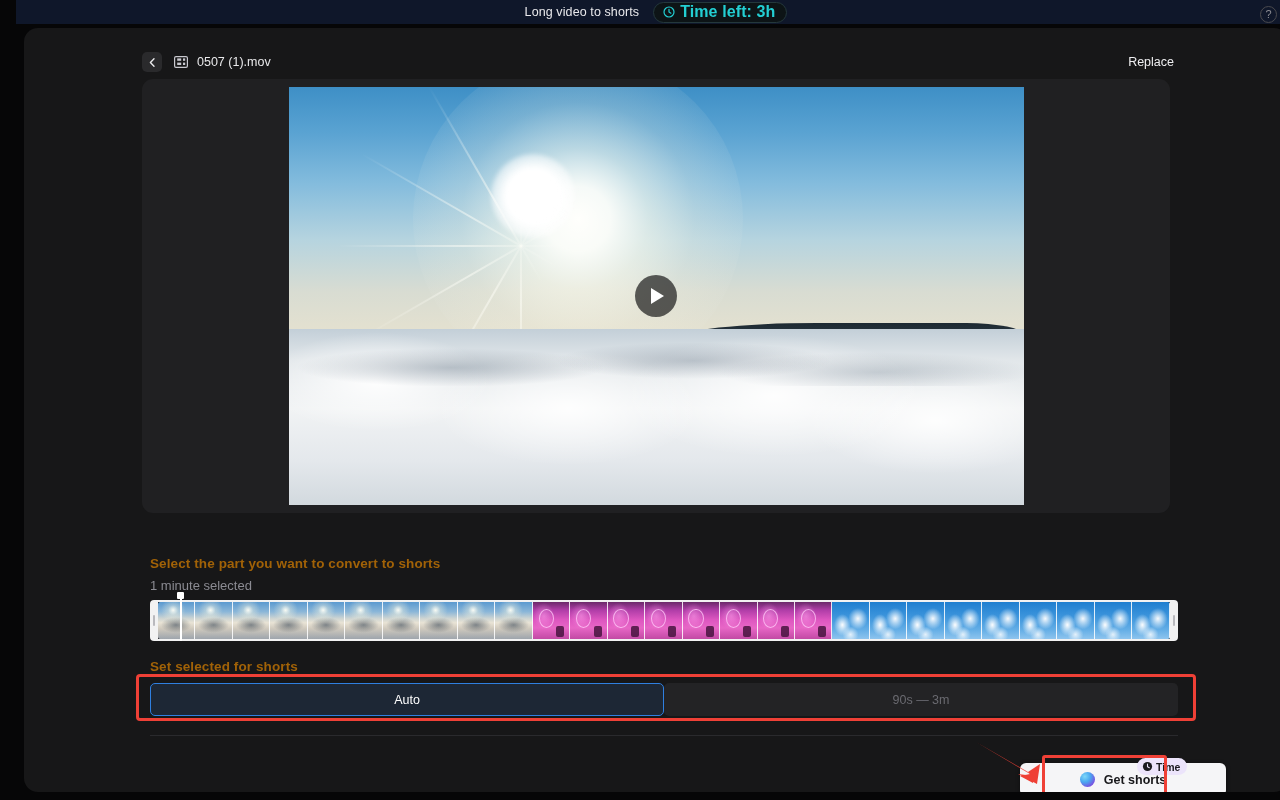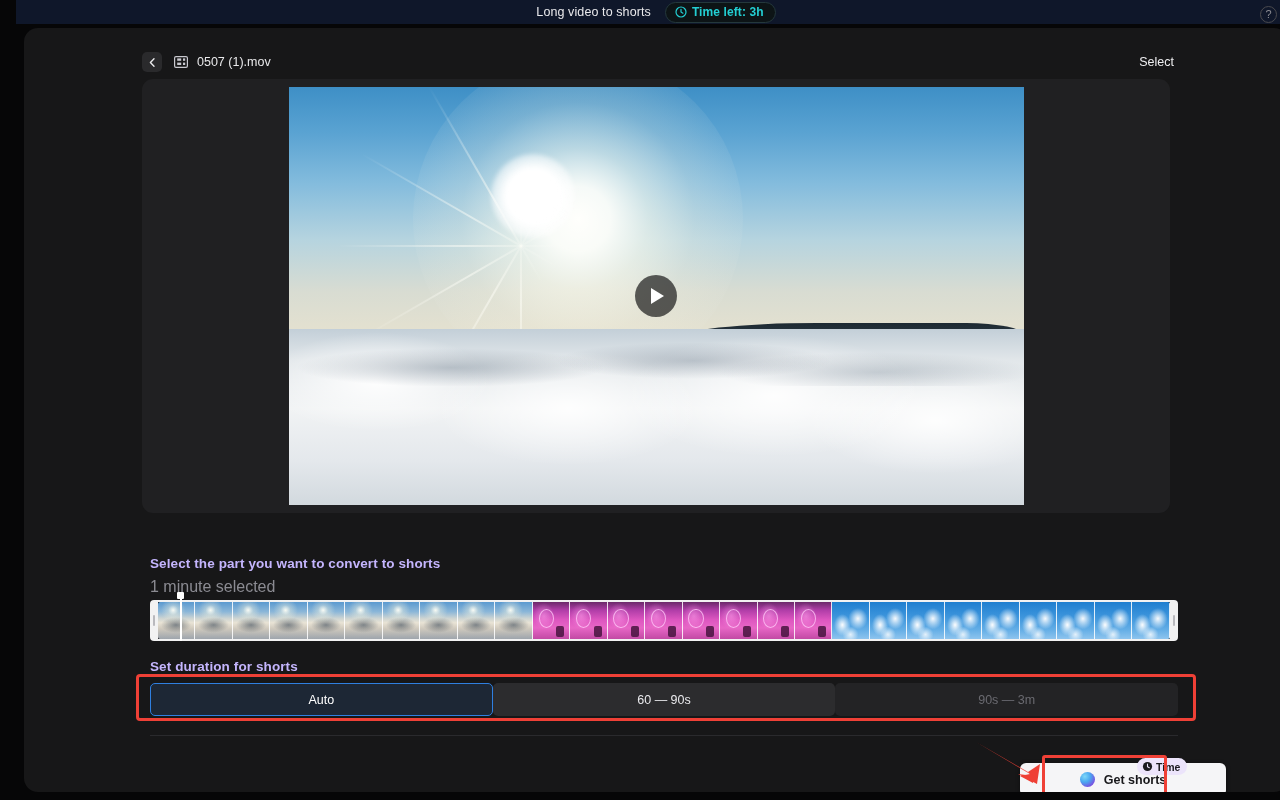--- a/index.html
+++ b/index.html
@@ -33,21 +33,21 @@
     height: 21px;
     padding: 0 11px 0 9px;
     border-radius: 11px;
     border: 1px solid #24383c;
     background: #0d1416;
     display: flex;
     align-items: center;
     gap: 5px;
   }
   .time-pill-text {
-    font-size: 12px;
+    font-size: 16px;
     font-weight: bold;
     color: #23cfd3;
     letter-spacing: .1px;
   }
   .clock-ico { display:block; }
   .help-btn {
     position: absolute;
     right: 19px; top: 6px;
     width: 17px; height: 17px;
     border-radius: 50%;
@@ -186,26 +186,26 @@
   .play-tri {
     width: 0; height: 0; margin-left: 3px;
     border-left: 13px solid #ffffff;
     border-top: 8px solid transparent;
     border-bottom: 8px solid transparent;
   }
 
   
   .sec-title {
     position: absolute;
-    font-size: 13.5px; font-weight: bold; color: #c4b5fd;
+    font-size: 13.5px; font-weight: bold; color: #a16207;
     letter-spacing: .1px;
   }
   .sec-sub {
     position: absolute;
-    font-size: 16px; color: #8b8b92;
+    font-size: 13px; color: #8b8b92;
   }
   #selTitle { left: 126px; top: 528px; }
   #selSub   { left: 126px; top: 550px; }
   #durTitle { left: 126px; top: 631px; }
 
   
   .timeline-wrap {
     position: absolute;
     left: 126px; top: 572px;
     width: 1028px; height: 41px;
@@ -407,21 +407,21 @@
 
     <svg class="film-ico" width="14" height="12" viewBox="0 0 14 12">
       <rect x="0.6" y="0.6" width="12.8" height="10.8" rx="1.4" fill="none" stroke="#c9c9cf" stroke-width="1.2"></rect>
       <rect x="3.2" y="2.4" width="4" height="2.4" fill="#c9c9cf"></rect>
       <rect x="3.2" y="6.6" width="4" height="2.4" fill="#c9c9cf"></rect>
       <rect x="9.0" y="2.4" width="2.2" height="2.4" fill="#c9c9cf"></rect>
       <rect x="9.0" y="6.6" width="2.2" height="2.4" fill="#c9c9cf"></rect>
     </svg>
 
     <span class="file-name">0507 (1).mov</span>
-    <span class="replace-btn">Select</span>
+    <span class="replace-btn">Replace</span>
   </div>
 
   <div class="video-panel">
     <div class="video-frame">
       <div class="vsky"></div>
       <div class="vsun-glow"></div>
       <div class="vray" style="transform:rotate(0deg)"></div>
       <div class="vray" style="transform:rotate(30deg)"></div>
       <div class="vray" style="transform:rotate(60deg)"></div>
       <div class="vray" style="transform:rotate(90deg)"></div>
@@ -472,24 +472,23 @@
         <div class="tl-cell tl-blue" style="width: 3.7037%;"></div>
         <div class="tl-cell tl-blue" style="width: 3.7037%;"></div>
       </div>
     <div class="tl-sel-top"></div>
     <div class="tl-sel-bot"></div>
     <div class="tl-handle-l"></div>
     <div class="tl-handle-r"></div>
     <div class="playhead"></div>
   </div>
 
-  <div class="sec-title" id="durTitle">Set duration for shorts</div>
+  <div class="sec-title" id="durTitle">Set selected for shorts</div>
   <div class="dur-row" id="durRow">
       <div class="dur-btn active">Auto</div>
-      <div class="dur-btn">60 — 90s</div>
       <div class="dur-btn disabled">90s — 3m</div>
     </div>
   <div class="dur-highlight"></div>
 
   <div class="divider"></div>
 
   <div class="get-shorts-btn">
     <span class="gs-orb"></span>
     <span class="gs-label">Get shorts</span>
   </div>

